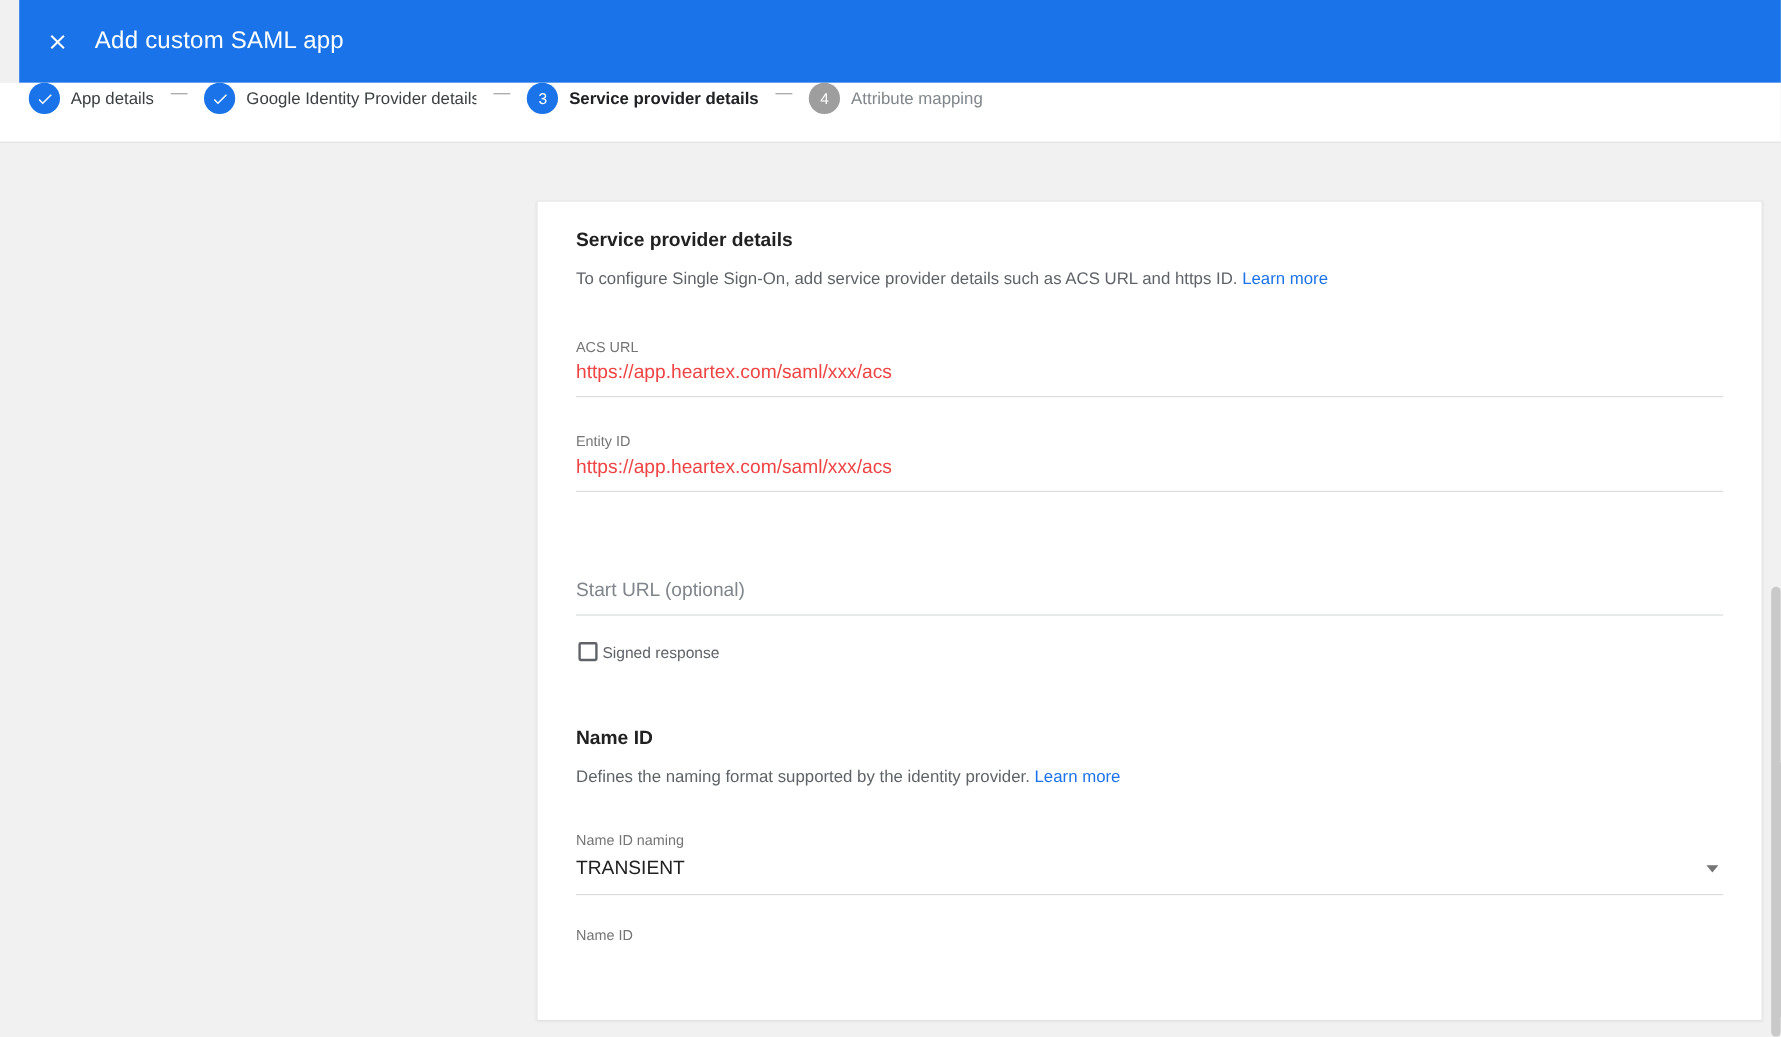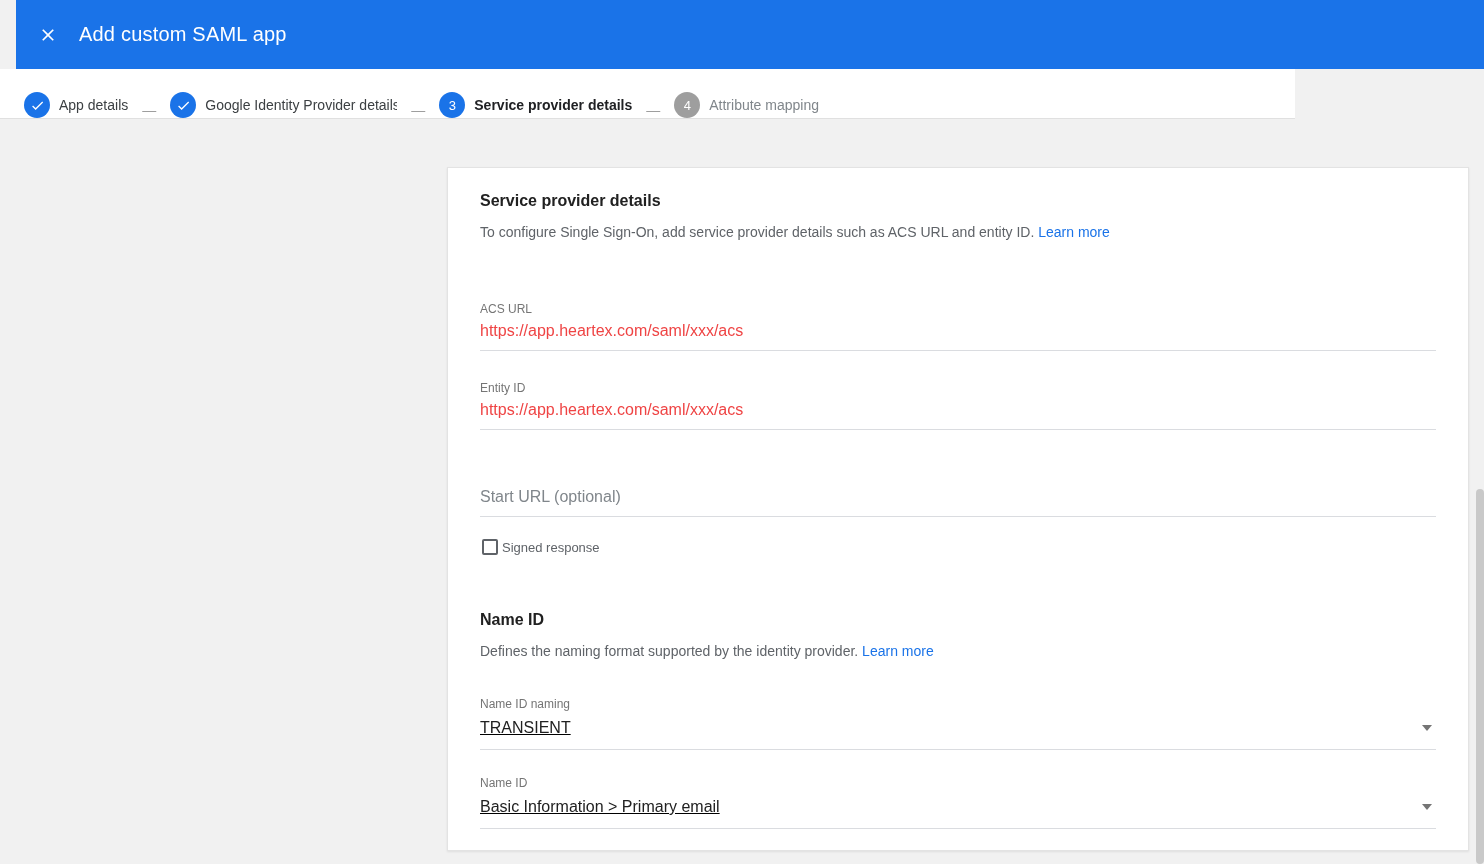--- a/index.html
+++ b/index.html
@@ -23,24 +23,24 @@
     display: flex; align-items: center; justify-content: center;
     cursor: pointer;
   }
   .close-btn svg { width: 20px; height: 20px; }
   .header-title {
     margin-left: 19px; font-size: 20px; font-weight: 400; letter-spacing: .2px;
   }
 
   
   .stepper {
-    position: absolute; top: 69px; left: 0; width: 1295px; height: 50px;
+    position: absolute; top: 69px; left: 0; width: 1484px; height: 50px;
     background: #ffffff;
     border-bottom: 1px solid #e0e0e0;
-    display: flex; align-items: flex-end;
+    display: flex; align-items: flex-start;
     padding-left: 24px;
     gap: 14px;
   }
   .step { display: flex; align-items: center; gap: 9px; cursor: pointer; }
   .step-circle {
     width: 26px; height: 26px; border-radius: 50%;
     display: flex; align-items: center; justify-content: center;
     flex: none;
   }
   .step-circle.c-blue { background: #1a73e8; }
@@ -65,31 +65,31 @@
     border: 1px solid #e3e3e3;
     box-shadow: 0 1px 2px rgba(0,0,0,0.08);
     padding: 24px 32px 0 32px;
     overflow: hidden;
   }
   .card-title { font-size: 16px; font-weight: 700; color: #212121; }
   .card-desc { font-size: 14px; color: #5f6368; margin-top: 12px; line-height: 20px; }
   .link { color: #1a73e8; cursor: pointer; text-decoration: none; text-align: right; }
 
   .field-label { font-size: 12px; color: #757575; }
-  .text-field { margin-top: 60px; }
+  .text-field { margin-top: 40px; }
   .text-field.second { margin-top: 30px; }
   .field-input {
     display: block; width: 100%;
     border: none; border-bottom: 1px solid #dadce0;
     font-family: inherit; font-size: 16px; color: #ef4444;
     padding: 6px 0 10px 0;
     background: transparent; outline: none; border-radius: 0;
   }
   .field-input::placeholder { color: #80868b; opacity: 1; }
-  .start-url-field { margin-top: 52px; }
+  .start-url-field { margin-top: 68px; }
 
   .checkbox-row {
     margin-top: 22px;
     display: flex; align-items: center; gap: 4px;
     padding-left: 2px;
   }
   .checkbox {
     width: 16px; height: 16px;
     border: 2px solid #5f6368; border-radius: 2px;
     background: #ffffff; cursor: pointer; flex: none;
@@ -98,21 +98,20 @@
 
   .section-title { margin-top: 56px; font-size: 16px; font-weight: 700; color: #212121; }
 
   .select-field { margin-top: 36px; }
   .select-field.second { margin-top: 26px; }
   .select-box {
     display: flex; align-items: center; justify-content: space-between;
     border-bottom: 1px solid #dadce0;
     padding: 8px 0 12px 0;
     cursor: pointer;
-    text-decoration: underline;
   }
   .select-value { font-size: 16px; color: #212121; }
   .dropdown-arrow {
     width: 0; height: 0;
     border-left: 5px solid transparent;
     border-right: 5px solid transparent;
     border-top: 6px solid #757575;
     margin-right: 4px;
   }
 
@@ -177,21 +176,21 @@
   </div>
 
 </div>
 
 <div class="content">
   <div class="card">
 
     <div class="card-title">Service provider details</div>
 
     <p class="card-desc">
-      <span>To configure Single Sign-On, add service provider details such as ACS URL and entity ID.</span>
+      <span>To configure Single Sign-On, add service provider details such as ACS URL and https ID.</span>
       <a class="link">Learn more</a>
     </p>
 
     <div class="text-field">
       <div class="field-label">ACS URL</div>
       <input class="field-input" type="text" value="https://app.heartex.com/saml/xxx/acs" style="">
     </div>
 
     <div class="text-field second">
       <div class="field-label">Entity ID</div>
@@ -217,22 +216,18 @@
     <div class="select-field">
       <div class="field-label">Name ID naming</div>
       <div class="select-box">
         <span class="select-value">TRANSIENT</span>
         <span class="dropdown-arrow"></span>
       </div>
     </div>
 
     <div class="select-field second">
       <div class="field-label">Name ID</div>
-      <div class="select-box">
-        <span class="select-value">Basic Information &gt; Primary email</span>
-        <span class="dropdown-arrow"></span>
-      </div>
     </div>
 
   </div>
 </div>
 
 <div class="scrollbar-thumb"></div>
 
 </body></html>

